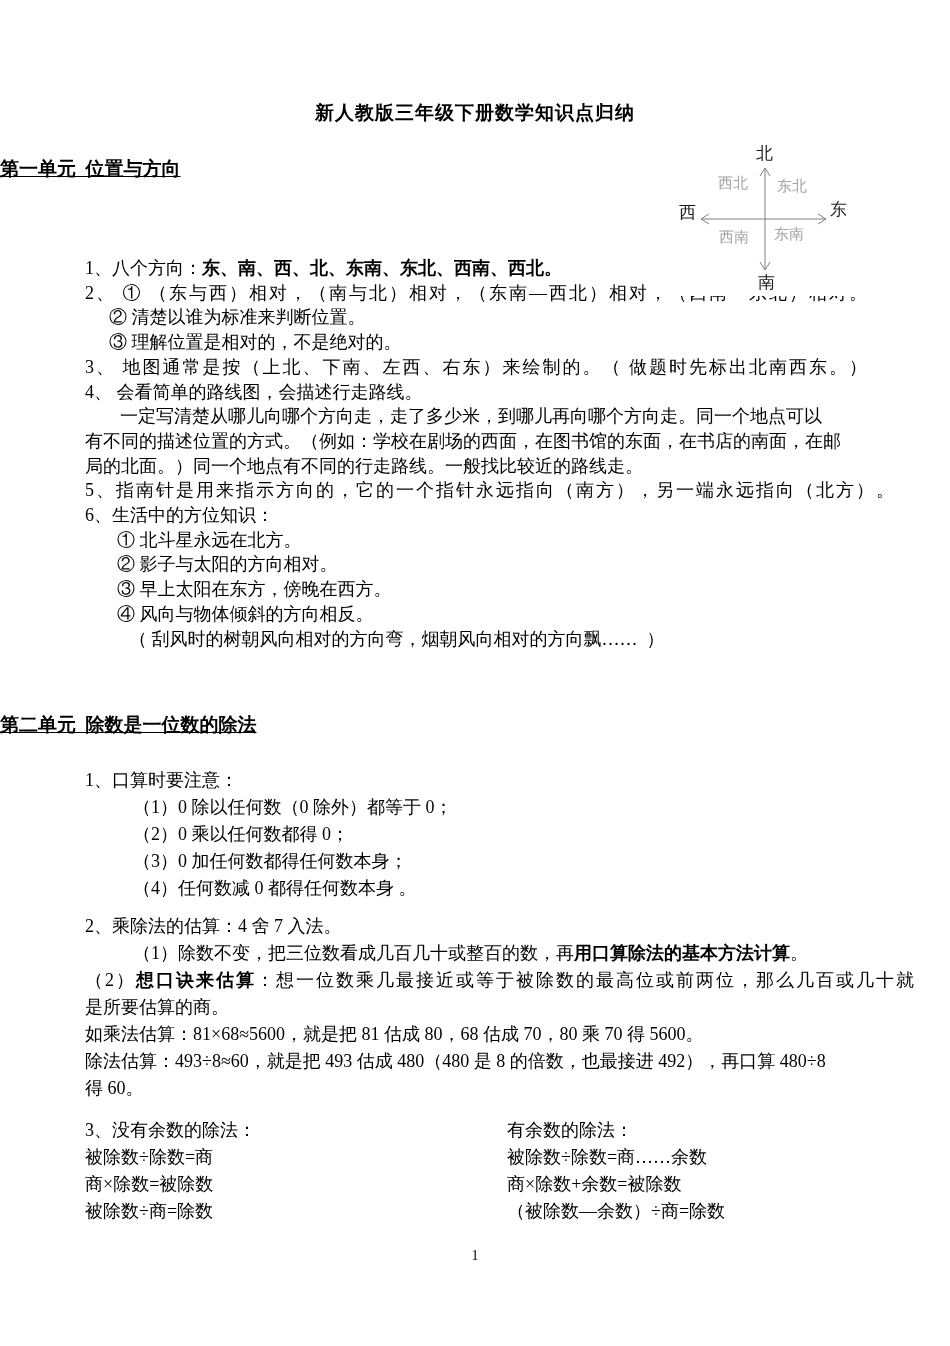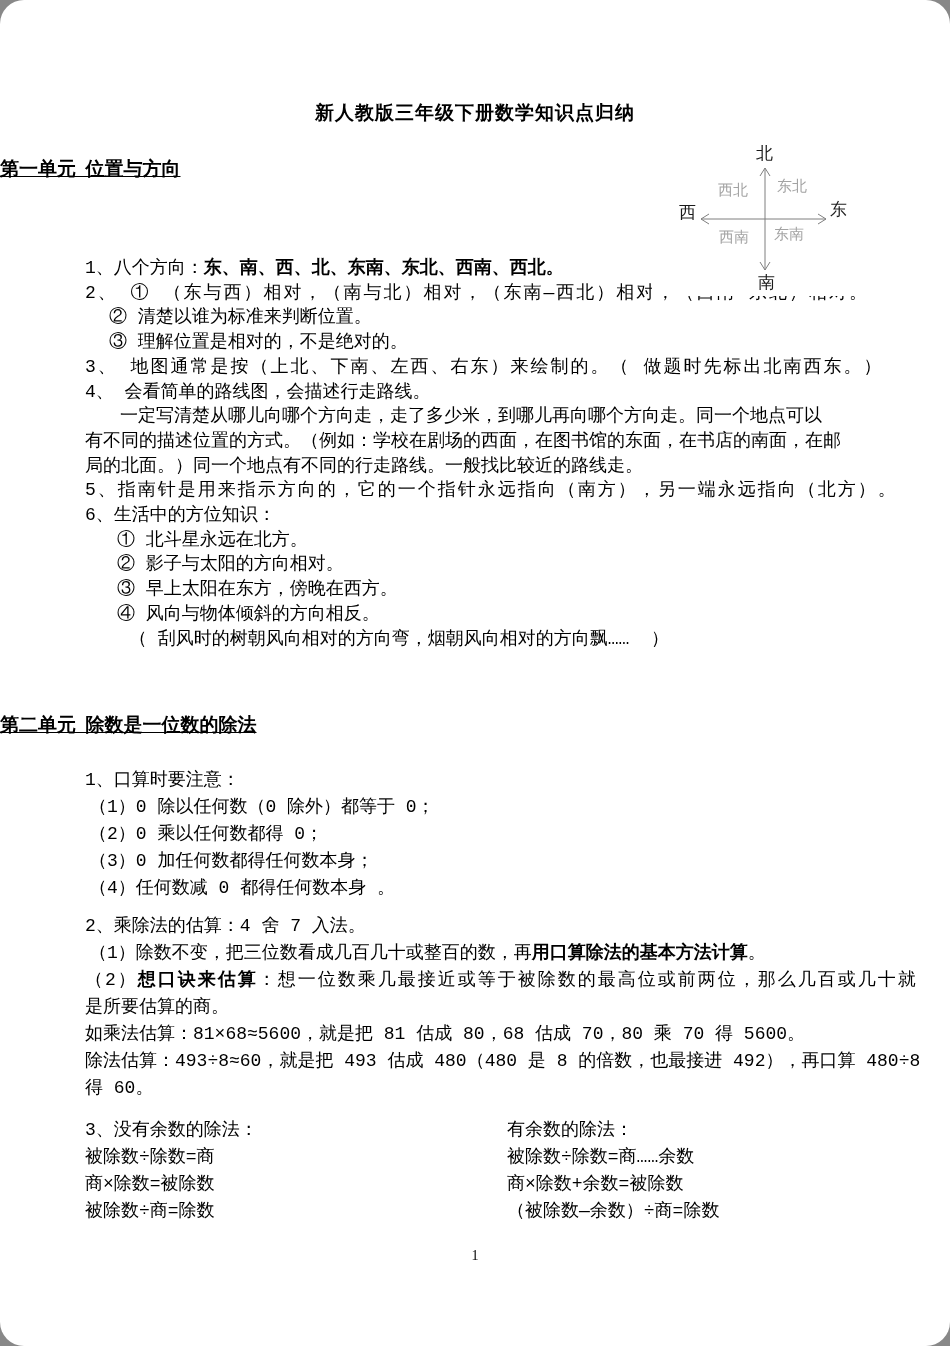--- a/index.html
+++ b/index.html
@@ -4,44 +4,43 @@
 <style>
   html,body{margin:0;padding:0;background:#888;}
   .page{
     position:relative;
     width:950px;height:1346px;
     margin:0 auto;
     background:#ffffff;
     font-family:"Liberation Serif","DejaVu Serif",serif;
     color:#000;
     overflow:hidden;
-    border-radius:24px;
   }
   .doc-title{
     position:absolute;top:100px;left:0;width:100%;
     text-align:center;font-size:19px;font-weight:bold;letter-spacing:1px;
   }
   .unit-heading{
     position:absolute;left:0;width:100%;
     font-size:19px;font-weight:bold;
   }
   .unit-heading span{text-decoration:underline;white-space:pre;}
   #u1-heading{top:156px;}
   #u2-heading{top:712px;}
 
-  .content{position:absolute;left:85px;width:800px;font-size:18px;font-family:Liberation Mono, monospace;}
+  .content{position:absolute;left:85px;width:800px;font-size:18px;}
   #c1{top:256px;line-height:24.7px;}
   #c2{top:767px;line-height:27px;}
   .ln{white-space:pre;}
   .b{font-weight:bold;}
   .ind-sub{padding-left:24px;}
   .ind-sub6{padding-left:32px;}
   .ind-note{padding-left:44px;}
   .ind-para{padding-left:35px;}
-  .ind-p4{padding-left:4px;}
+  .ind-p4{padding-left:4px;margin-left:44px;}
   .sp2{letter-spacing:2px;}
   .gap1{height:11px;}
   .gap2{height:15px;}
 
   .two-col{display:flex;}
   .col-left{width:422px;}
   .col-right{flex:1;}
 
   
   .compass{
@@ -132,21 +131,21 @@
         <polyline points="108,132 113,140 118,132"></polyline>
         <line x1="49" y1="89" x2="174" y2="89"></line>
         <polyline points="57,84 49,89 57,94"></polyline>
         <polyline points="166,84 174,89 166,94"></polyline>
       </g>
     </svg>
     <span class="cl" style="left:104px;top:15px;">北</span>
     <span class="cl" style="left:106px;top:144px;">南</span>
     <span class="cl" style="left:27px;top:74px;">西</span>
     <span class="cl" style="left:178px;top:71px;">东</span>
-    <span class="cg" style="left:66px;top:53px;">西北</span>
+    <span class="cg" style="left:66px;top:46px;">西北</span>
     <span class="cg" style="left:125px;top:49px;font-family:Liberation Serif, serif;">东北</span>
     <span class="cg" style="left:67px;top:100px;">西南</span>
     <span class="cg" style="left:122px;top:97px;">东南</span>
   </div>
 
   <div class="page-num">1</div>
 
 </div>
 
 </body></html>

